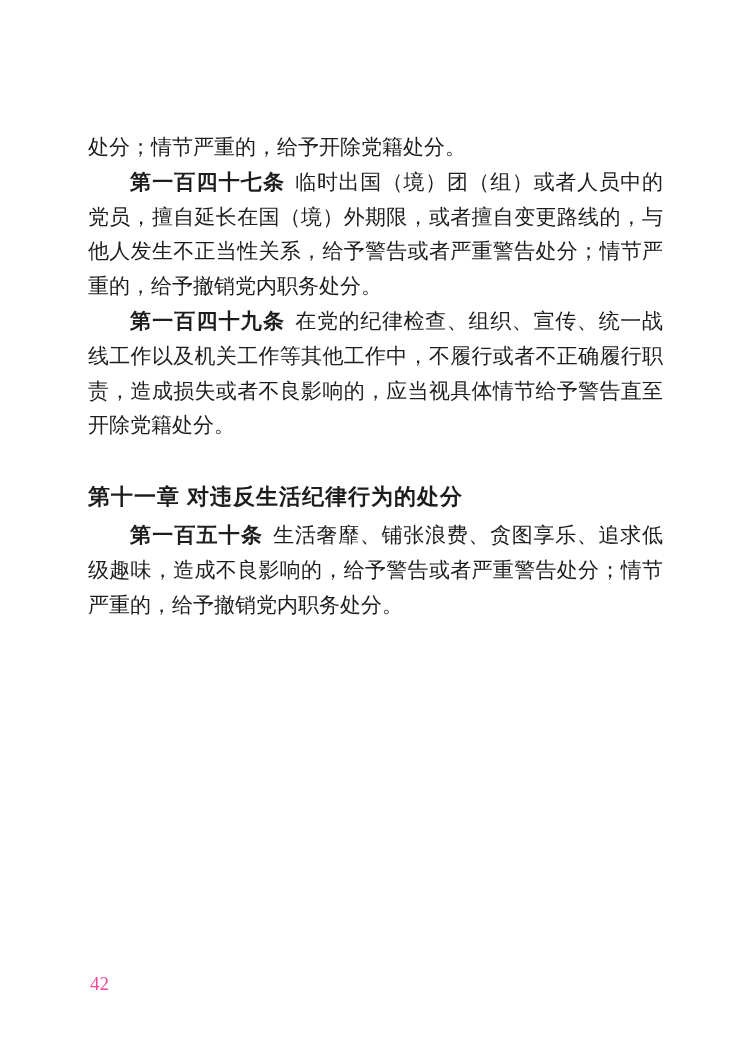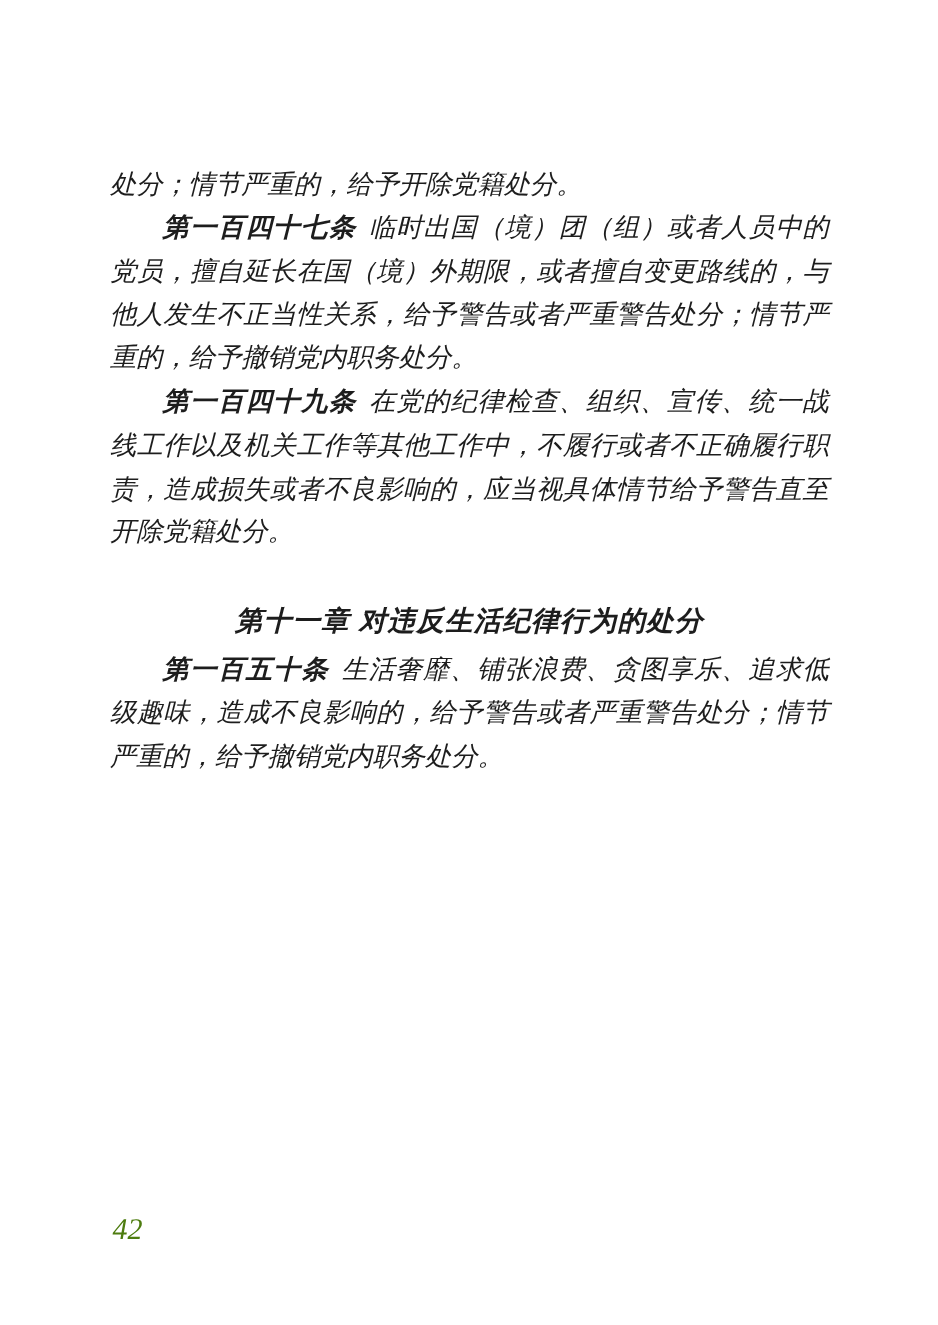--- a/index.html
+++ b/index.html
@@ -12,21 +12,20 @@
     height: 1060px;
     font-family: "Liberation Serif", "DejaVu Serif", serif;
     color: #1d1d1d;
   }
   .page {
     position: relative;
     width: 750px;
     height: 1060px;
     background: #ffffff;
     overflow: hidden;
-    font-style: italic;
   }
   .text-block {
     position: absolute;
     left: 88px;
     top: 130px;
     width: 575px;
     font-size: 21px;
     line-height: 34.8px;
     text-align: justify;
   }
@@ -41,32 +40,31 @@
   .art-num {
     font-weight: bold;
     margin-right: 10px;
     letter-spacing: 0.5px;
   }
   .chapter-heading {
     font-family: "Liberation Sans", "DejaVu Sans", sans-serif;
     font-weight: bold;
     font-size: 22px;
     line-height: 35px;
-    text-align: center;
     text-indent: 0;
     margin: 36px 0 4px 0;
     letter-spacing: 1px;
   }
   .page-number {
     position: absolute;
     left: 90px;
     top: 972px;
-    font-size: 24px;
+    font-size: 19px;
     line-height: 24px;
-    color: #4d7c0f;
+    color: #ec4899;
   }
 </style>
 </head>
 <body>
 
 <div class="page">
   <div class="text-block">
 
     <p class="para no-indent">处分；情节严重的，给予开除党籍处分。</p>
 

